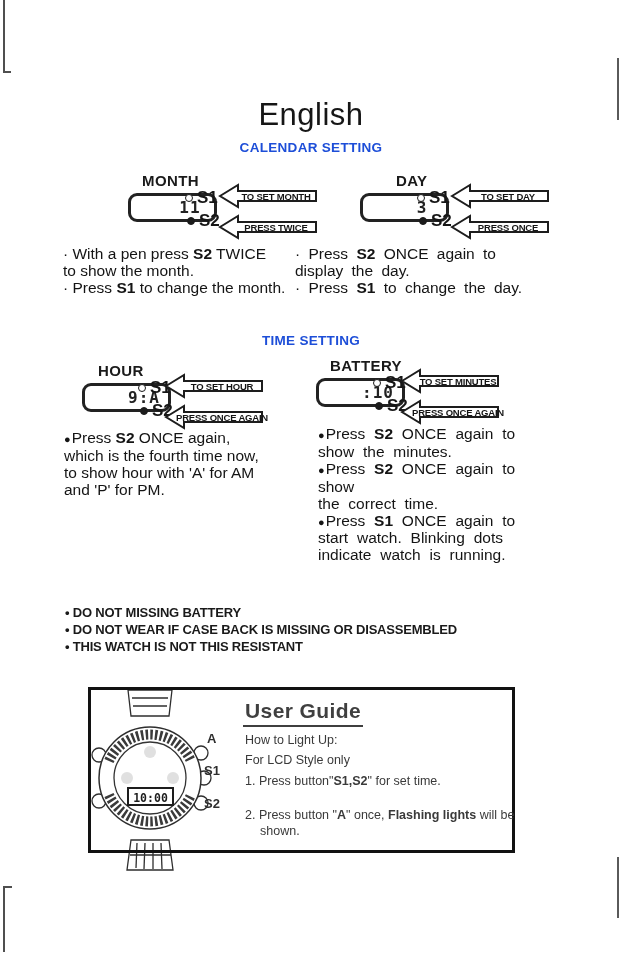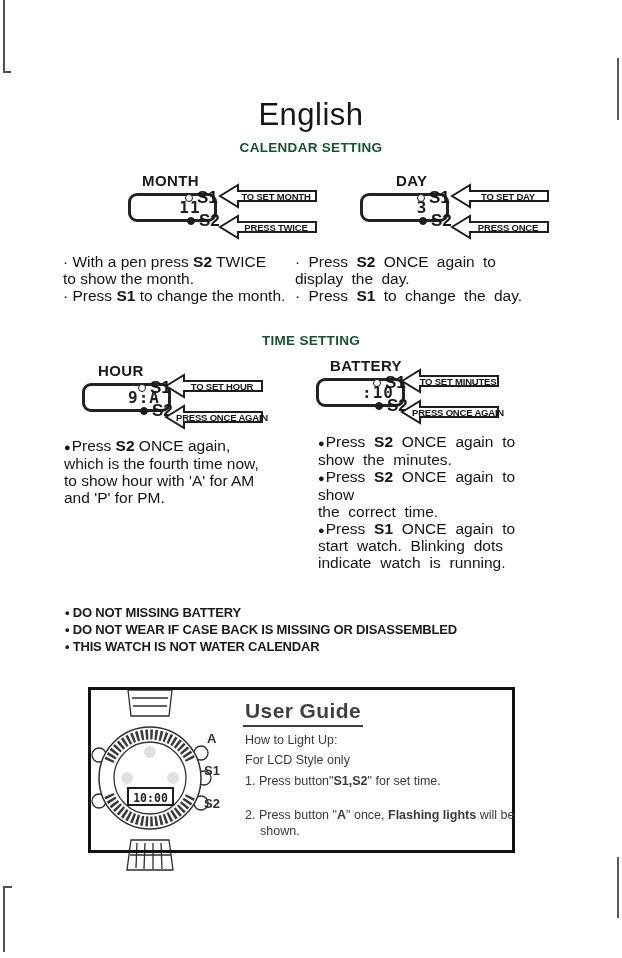--- a/index.html
+++ b/index.html
@@ -3,37 +3,37 @@
 <meta charset="utf-8">
 <style>
   html,body{margin:0;padding:0;background:#888;}
   #page{position:relative;width:622px;height:958px;background:#ffffff;overflow:hidden;
         font-family:"Liberation Sans",sans-serif;color:#1d1d1d;}
   .mark{position:absolute;background:#4f4f4f;}
   
   .page-title{position:absolute;top:97px;left:0;width:622px;text-align:center;
               font-size:31px;font-weight:400;color:#161616;letter-spacing:.5px;}
   .sect-head{position:absolute;left:0;width:622px;text-align:center;
-             font-size:13.5px;font-weight:bold;letter-spacing:.3px;color:#14532d;}
+             font-size:13.5px;font-weight:bold;letter-spacing:.3px;color:#1d4ed8;}
   
   .diagram{position:absolute;width:240px;height:78px;text-align:center;}
   .dlabel{position:absolute;top:0;font-size:15px;font-weight:bold;letter-spacing:.4px;color:#1a1a1a;}
   .lcd{position:absolute;top:21px;left:0;width:48px;height:23px;border:3px solid #222;border-radius:9px;
        display:flex;align-items:center;justify-content:center;
        font-family:"DejaVu Sans Mono",monospace;font-size:16px;font-weight:bold;letter-spacing:1px;color:#222;padding-left:35px;}
   .srow{position:absolute;display:flex;align-items:center;gap:4px;height:16px;}
   .circ{width:6px;height:6px;border-radius:50%;border:1.5px solid #1b1b1b;display:inline-block;background:#fff;}
   .circ.filled{background:#1b1b1b;}
   .sname{font-size:17px;font-weight:bold;letter-spacing:0;color:#161616;}
   .arrow{position:absolute;width:100px;height:28px;overflow:visible;}
   .ashape{fill:#ffffff;stroke:#1d1d1d;stroke-width:2;stroke-linejoin:miter;}
   .atext{font-size:9.5px;font-weight:bold;fill:#151515;text-anchor:middle;
          font-family:"Liberation Sans",sans-serif;letter-spacing:-0.2px;}
   
-  .notes{position:absolute;font-size:15.5px;line-height:16.9px;color:#141414;margin-top:8px;}
+  .notes{position:absolute;font-size:15.5px;line-height:16.9px;color:#141414;}
   .note-line{white-space:pre-line;}
   .blt{font-size:11px;letter-spacing:1px;}
   
   .warnings{position:absolute;font-size:13px;font-weight:bold;line-height:17px;
             letter-spacing:-0.2px;color:#1a1a1a;}
   
   .gbox{position:absolute;border:3px solid #121212;background:transparent;}
   .gtitle{position:absolute;font-size:21px;font-weight:bold;color:#3f3f3f;
           border-bottom:2px solid #3f3f3f;padding:0 2px 2px 2px;letter-spacing:.4px;}
   .gtext{position:absolute;font-size:12.5px;color:#3a3a3a;line-height:15.5px;}
@@ -175,21 +175,21 @@
 show
 the correct time.</div>
       <div class=" note-line"><span class="blt">●</span>Press <b>S1</b> ONCE again to
 start watch. Blinking dots
 indicate watch is running.</div>
     </div>
 
   <div class="warnings" style="left:65px;top:604px">
       <div class="warning-line note-line">• DO NOT MISSING BATTERY</div>
       <div class="warning-line note-line">• DO NOT WEAR IF CASE BACK IS MISSING OR DISASSEMBLED</div>
-      <div class="warning-line note-line">• THIS  WATCH IS NOT WATER CALENDAR</div>
+      <div class="warning-line note-line">• THIS  WATCH IS NOT THIS RESISTANT</div>
     </div>
 
   <svg class="watch" style="left:92px;top:689px;width:116px;height:182px" viewBox="0 0 116 182">
     <g fill="#ffffff" stroke="#2e2e2e" stroke-width="1.3">
       <path d="M36,1 L80,1 L77,27 L39,27 Z"></path>
       <line x1="40" y1="9" x2="76" y2="9"></line>
       <line x1="41" y1="17" x2="75" y2="17"></line>
       <path d="M39,151 L77,151 L81,181 L35,181 Z"></path>
       <line x1="45" y1="154" x2="44" y2="179"></line>
       <line x1="53" y1="154" x2="52" y2="180"></line>

